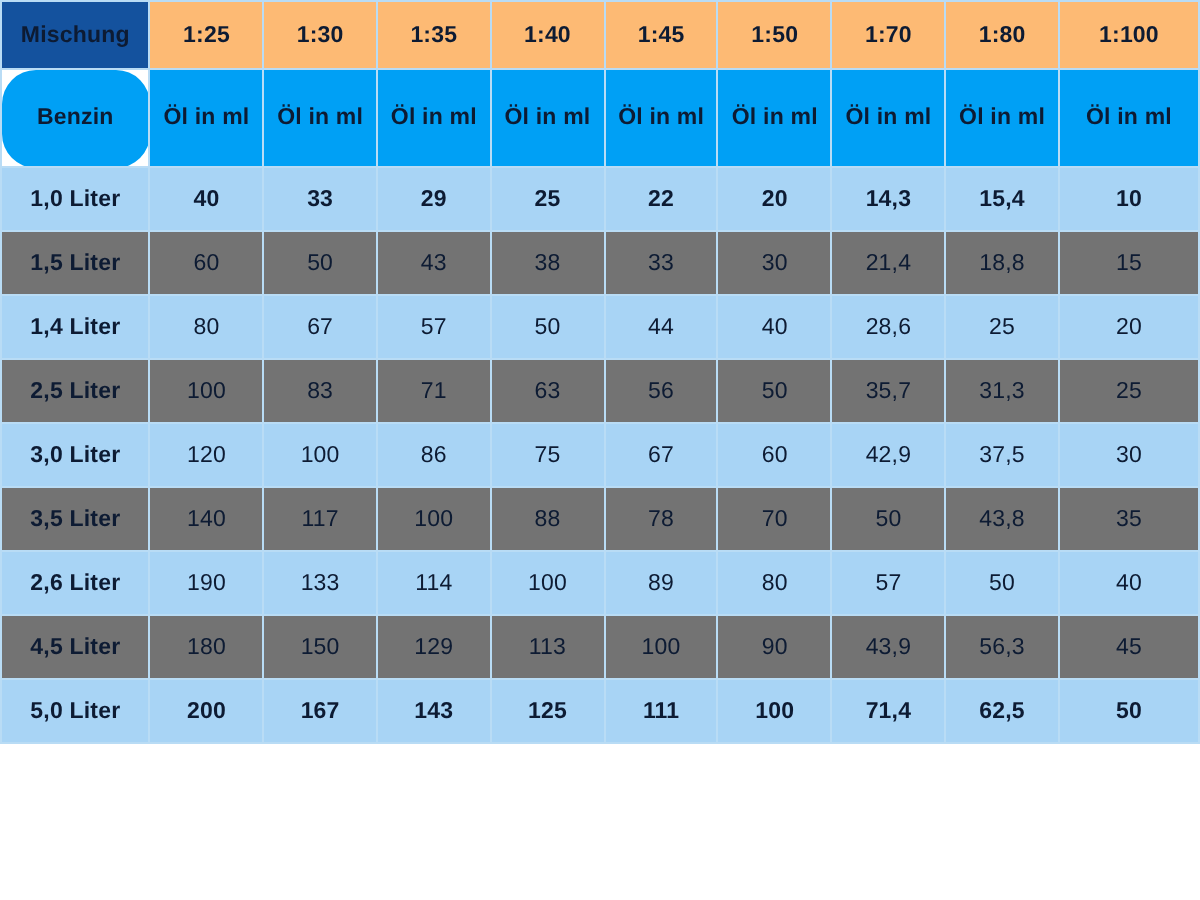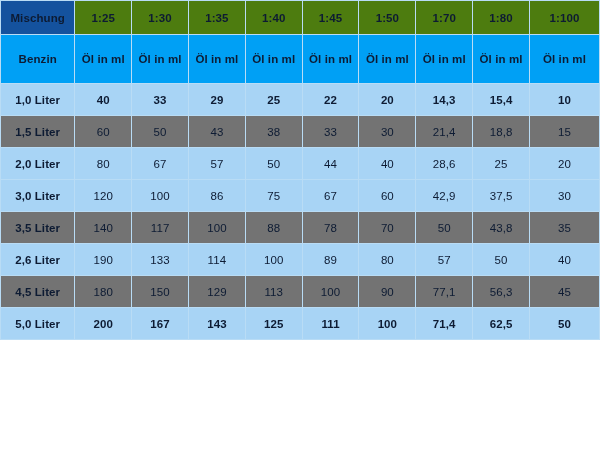--- a/index.html
+++ b/index.html
@@ -34,21 +34,21 @@
     white-space: nowrap;
   }
 
   
   col.c-label  { width: 68px; }
   col.c-val    { width: 52px; }
   col.c-last   { width: 64px; }
 
   
   tr.row-head td {
-    background: #4d7c0f;
+    background: #fdba74;
     height: 33px;
     font-weight: bold;
     font-size: 12px;
     border-color: #1565c8;
   }
   tr.row-head td.label-cell {
     background: #14529e;
     font-size: 11.5px;
     border-color: #14529e;
   }
@@ -56,20 +56,21 @@
   
   tr.row-unit td {
     background: #00a0f5;
     height: 48px;
     font-weight: bold;
     font-size: 11px;
     border-color: #00a0f5;
   }
   tr.row-unit td.label-cell {
     font-size: 12.5px;
+    border-radius: 17px;
   }
 
   
   tr.row-light td { background: #a8d4f5; height: 31px; margin-top: 10px; }
   tr.row-dark  td { background: #737373; height: 31px; }
 
   td.label-cell {
     font-weight: bold;
     font-size: 12.5px;
     text-align: center;
@@ -142,30 +143,42 @@
         <td>50</td>
         <td>43</td>
         <td>38</td>
         <td>33</td>
         <td>30</td>
         <td>21,4</td>
         <td>18,8</td>
         <td>15</td>
       </tr>
       <tr class="row-light">
-        <td class="label-cell">2,0 Liter</td>
+        <td class="label-cell">1,4 Liter</td>
         <td>80</td>
         <td>67</td>
         <td>57</td>
         <td>50</td>
         <td>44</td>
         <td>40</td>
         <td>28,6</td>
         <td>25</td>
         <td>20</td>
+      </tr>
+      <tr class="row-dark">
+        <td class="label-cell">2,5 Liter</td>
+        <td>100</td>
+        <td>83</td>
+        <td>71</td>
+        <td>63</td>
+        <td>56</td>
+        <td>50</td>
+        <td>35,7</td>
+        <td>31,3</td>
+        <td>25</td>
       </tr>
       <tr class="row-light">
         <td class="label-cell">3,0 Liter</td>
         <td>120</td>
         <td>100</td>
         <td>86</td>
         <td>75</td>
         <td>67</td>
         <td>60</td>
         <td>42,9</td>
@@ -197,21 +210,21 @@
         <td>40</td>
       </tr>
       <tr class="row-dark">
         <td class="label-cell">4,5 Liter</td>
         <td>180</td>
         <td>150</td>
         <td>129</td>
         <td>113</td>
         <td>100</td>
         <td>90</td>
-        <td>77,1</td>
+        <td>43,9</td>
         <td>56,3</td>
         <td>45</td>
       </tr>
       <tr class="row-light emph">
         <td class="label-cell">5,0 Liter</td>
         <td>200</td>
         <td>167</td>
         <td>143</td>
         <td>125</td>
         <td>111</td>

